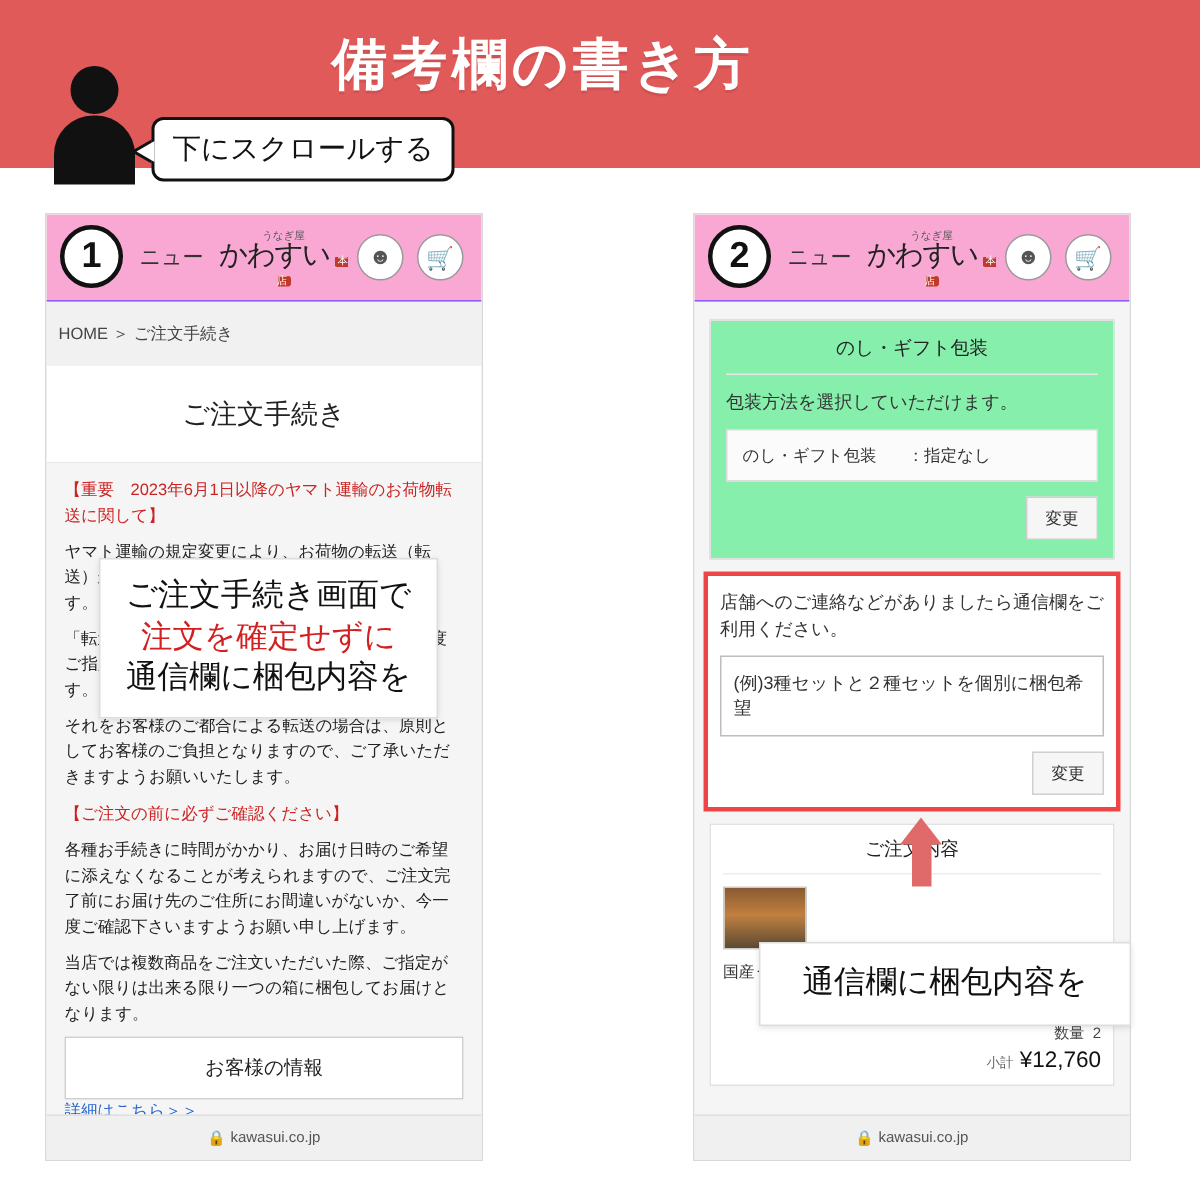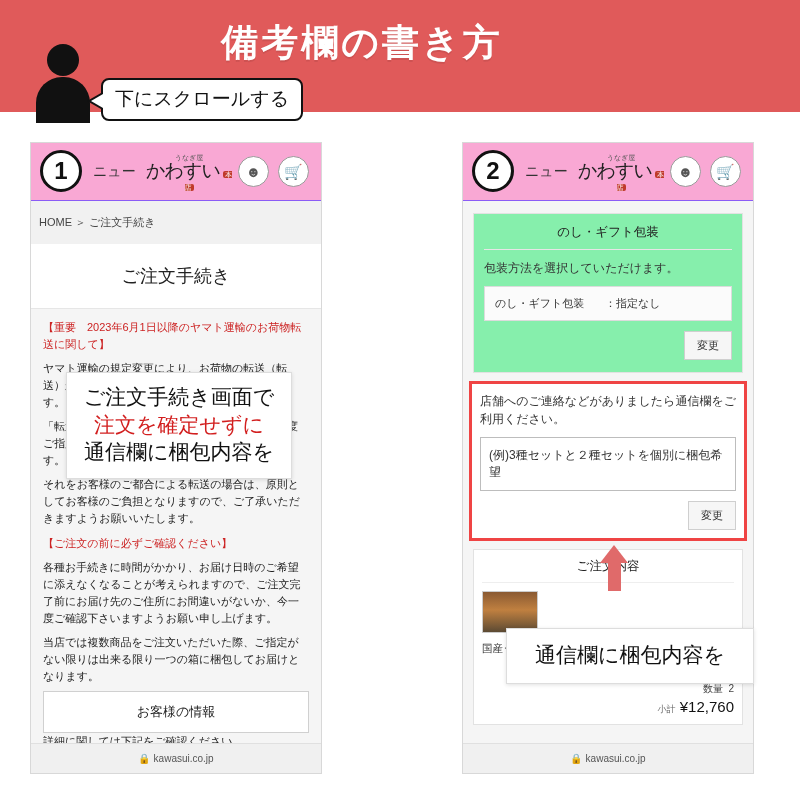--- a/index.html
+++ b/index.html
@@ -309,21 +309,20 @@
 
   <div class="body-area">
     <p class="para notice-red">【重要　2023年6月1日以降のヤマト運輸のお荷物転送に関して】</p>
     <p class="para">ヤマト運輸の規定変更により、お荷物の転送（転送）が生じた場合、「転送料金」が発生いたします。</p>
     <p class="para">「転送」とは、一度お届け先に配達された後、再度ご指定いただいた住所へお送りする場合となります。</p>
     <p class="para">それをお客様のご都合による転送の場合は、原則としてお客様のご負担となりますので、ご了承いただきますようお願いいたします。</p>
     <p class="para notice-red">【ご注文の前に必ずご確認ください】</p>
     <p class="para">各種お手続きに時間がかかり、お届け日時のご希望に添えなくなることが考えられますので、ご注文完了前にお届け先のご住所にお間違いがないか、今一度ご確認下さいますようお願い申し上げます。</p>
     <p class="para">当店では複数商品をご注文いただいた際、ご指定がない限りは出来る限り一つの箱に梱包してお届けとなります。</p>
     <p class="para">複数商品をご注文で個別梱包をご希望の場合は内訳をご要望欄にご記載ください。</p>
-    <p class="para">詳細に関しては下記をご確認ください。</p>
     <p class="para link-blue">詳細はこちら＞＞</p>
   </div>
 
   <div class="btn-wide">お客様の情報</div>
   <div class="ph-bottom">
     <span>🔒</span>&nbsp;<span>kawasui.co.jp</span>
   </div>
 </div>
 
 <div class="step-badge" id="badge1">1</div>

